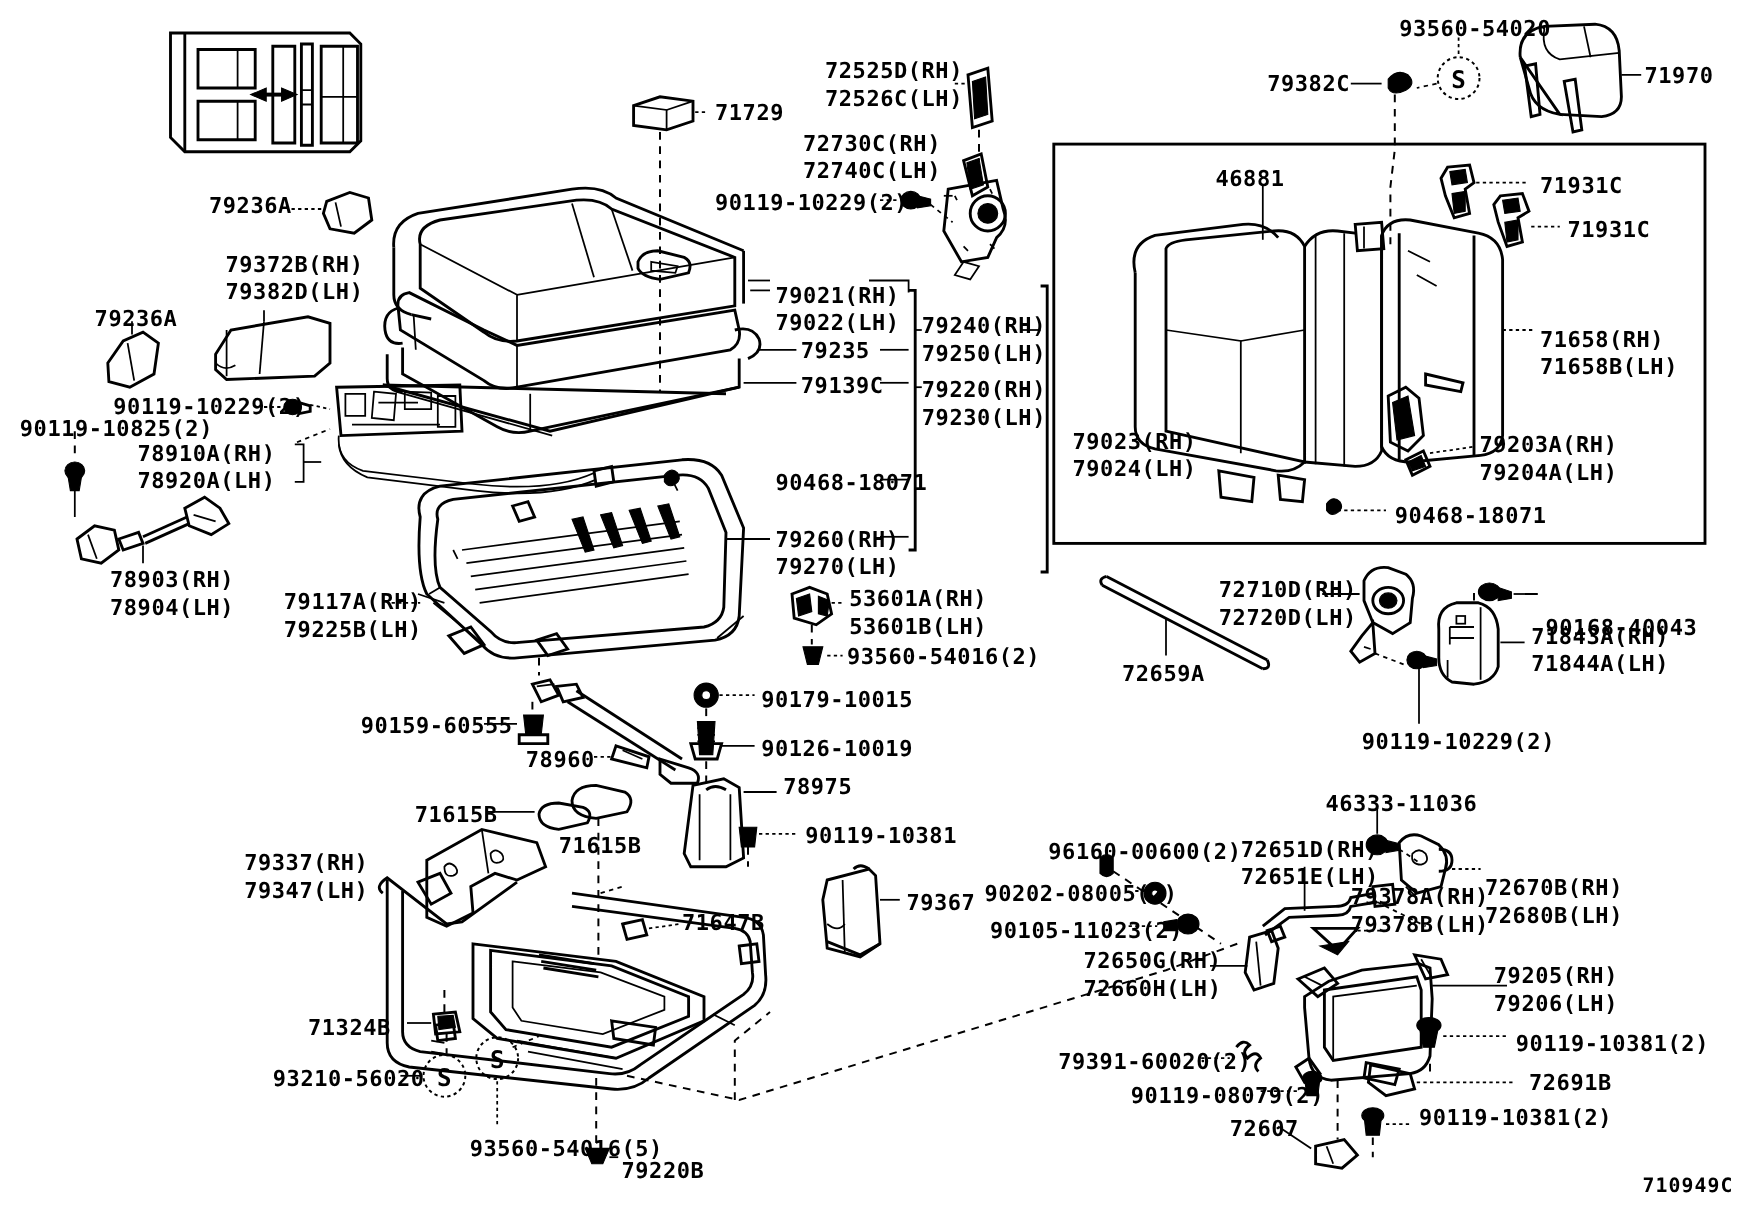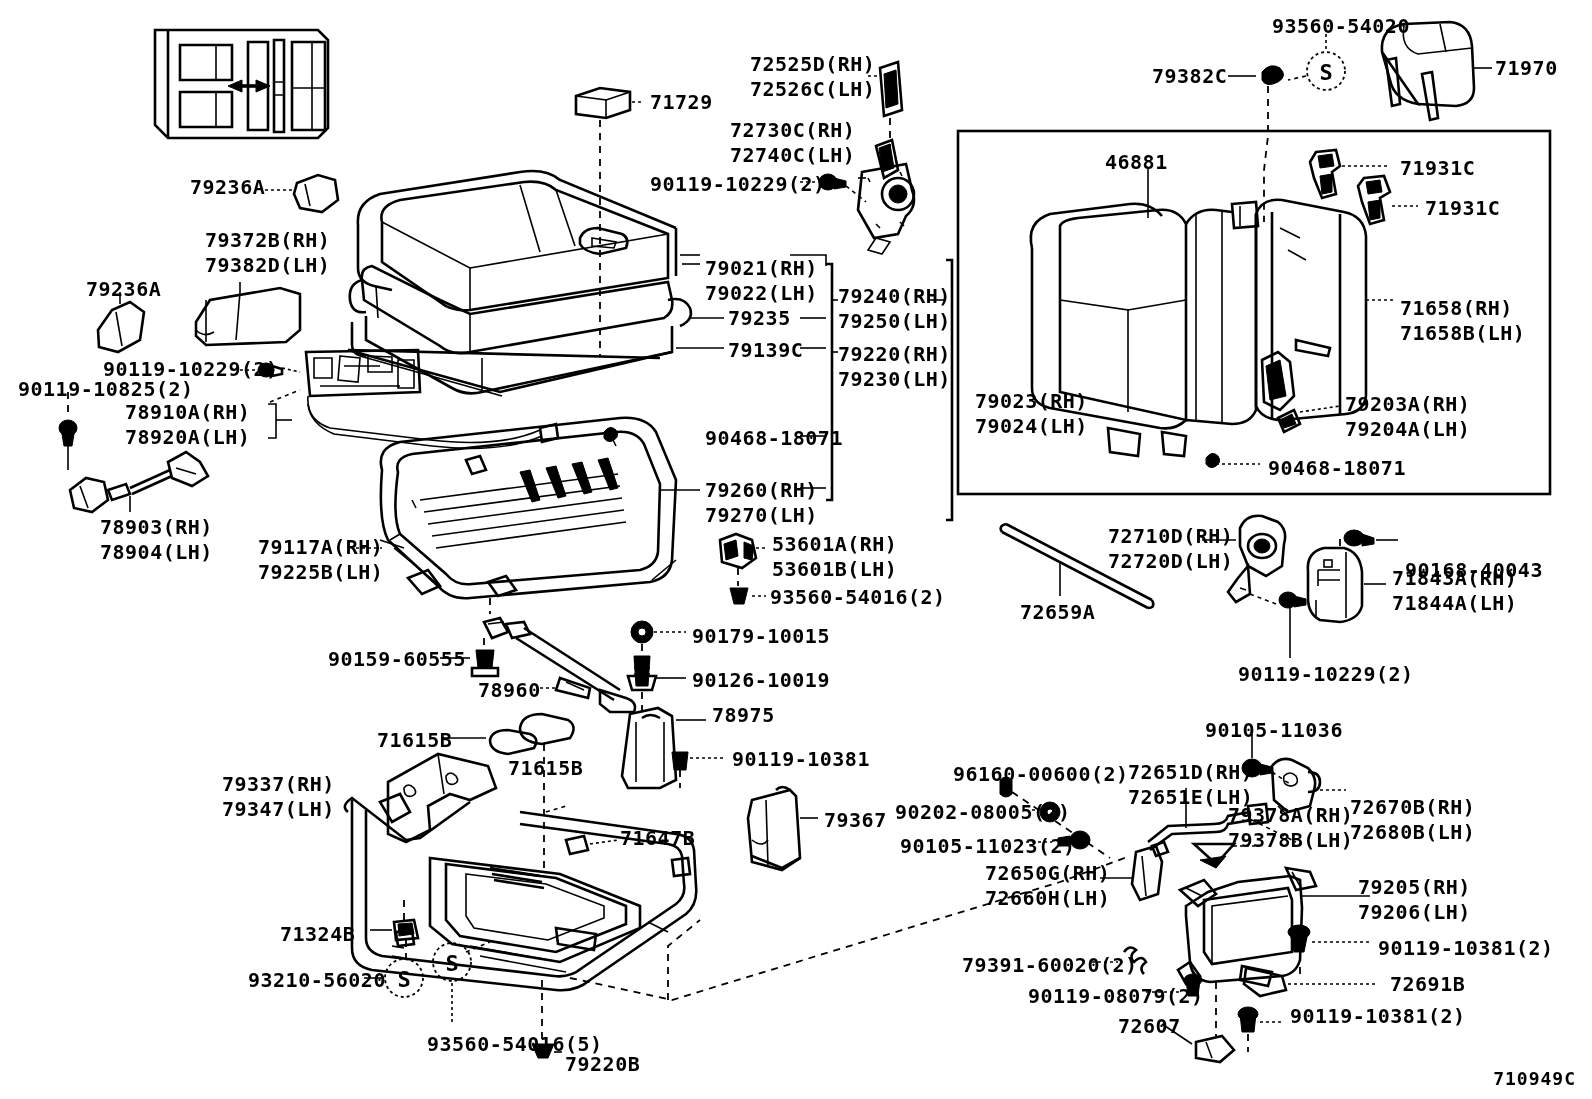--- a/index.html
+++ b/index.html
@@ -609,21 +609,21 @@
   <div class="lbl" style="left:975px;top:389px;">79023(RH)
 79024(LH)</div>
   <div class="lbl" style="left:1268px;top:456px;">90468-18071</div>
   <div class="lbl" style="left:1108px;top:524px;">72710D(RH)
 72720D(LH)</div>
   <div class="lbl" style="left:1405px;top:558px;">90168-40043</div>
   <div class="lbl" style="left:1392px;top:566px;">71843A(RH)
 71844A(LH)</div>
   <div class="lbl" style="left:1020px;top:600px;">72659A</div>
   <div class="lbl" style="left:1238px;top:662px;">90119-10229(2)</div>
-  <div class="lbl" style="left:1205px;top:718px;">90105-11036</div>
+  <div class="lbl" style="left:1205px;top:718px;">46333-11036</div>
   <div class="lbl" style="left:953px;top:762px;">96160-00600(2)</div>
   <div class="lbl" style="left:1128px;top:760px;">72651D(RH)
 72651E(LH)</div>
   <div class="lbl" style="left:895px;top:800px;">90202-08005(2)</div>
   <div class="lbl" style="left:900px;top:834px;">90105-11023(2)</div>
   <div class="lbl" style="left:1228px;top:803px;">79378A(RH)
 79378B(LH)</div>
   <div class="lbl" style="left:1350px;top:795px;">72670B(RH)
 72680B(LH)</div>
   <div class="lbl" style="left:985px;top:861px;">72650G(RH)

